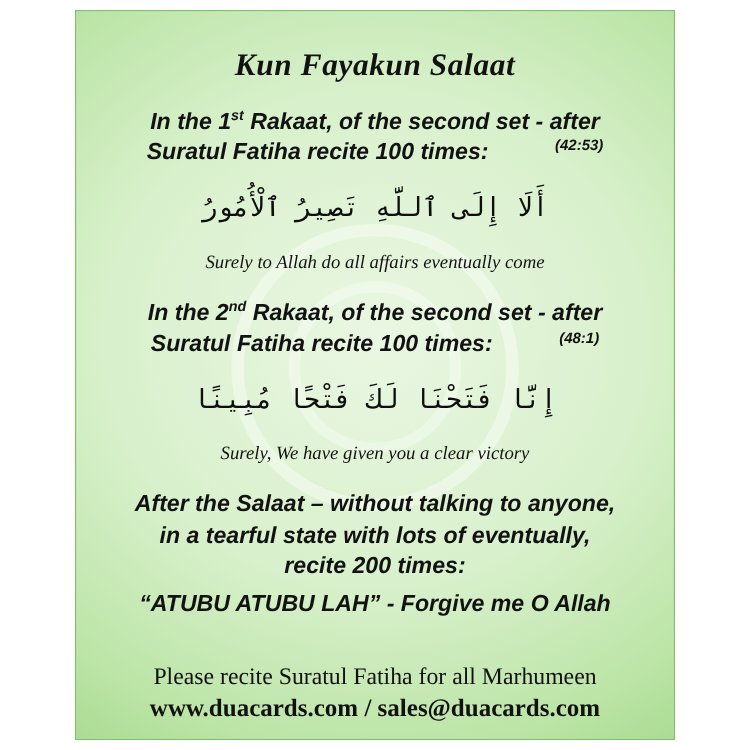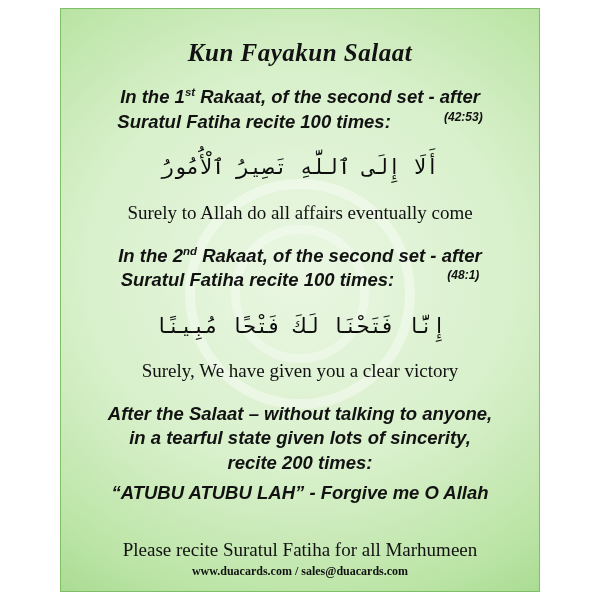--- a/index.html
+++ b/index.html
@@ -93,21 +93,22 @@
     font-size: 21px;
     direction: rtl;
     unicode-bidi: bidi-override;
     line-height: 1.7;
     margin: 17px 0 14px 0;
     color: #0d0d0d;
   }
 
   .translation {
     font-family: "Liberation Serif", serif;
-    font-size: 19px;
+    font-style: italic;
+    font-size: 15px;
     line-height: 1.3;
     margin: 4px 10px 18px 10px;
   }
 
   .block-gap { height: 6px; }
 
   .footer {
     position: absolute;
     left: 0;
     right: 0;
@@ -119,21 +120,21 @@
   .footer-line1 {
     font-family: "Liberation Serif", serif;
     font-size: 19px;
     color: #111;
     margin-bottom: 3px;
   }
 
   .footer-line2 {
     font-family: "Liberation Serif", serif;
     font-weight: bold;
-    font-size: 12px;
+    font-size: 20px;
     color: #111;
   }
 </style>
 </head>
 <body>
 
 <div id="card">
 
   <div id="watermark"></div>
 
@@ -155,21 +156,21 @@
     <div class="instr">
       <span>Suratul Fatiha recite 100 times</span><span>:</span>
       <span class="ref">(48:1)</span>
     </div>
 
     <div class="arabic">إِنَّا فَتَحْنَا لَكَ فَتْحًا مُبِينًا</div>
 
     <div class="translation">Surely, We have given you a clear victory</div>
 
     <div class="instr">After the Salaat – without talking to anyone,</div>
-    <div class="instr">in a tearful state given lots of sincerity,</div>
+    <div class="instr">in a tearful state with lots of eventually,</div>
     <div class="instr">recite 200 times:</div>
     <div class="block-gap"></div>
     <div class="instr">“ATUBU ATUBU LAH” - Forgive me O Allah</div>
 
   </div>
 
   <div class="footer">
     <div class="footer-line1">Please recite Suratul Fatiha for all Marhumeen</div>
     <div class="footer-line2">www.duacards.com / sales@duacards.com</div>
   </div>

